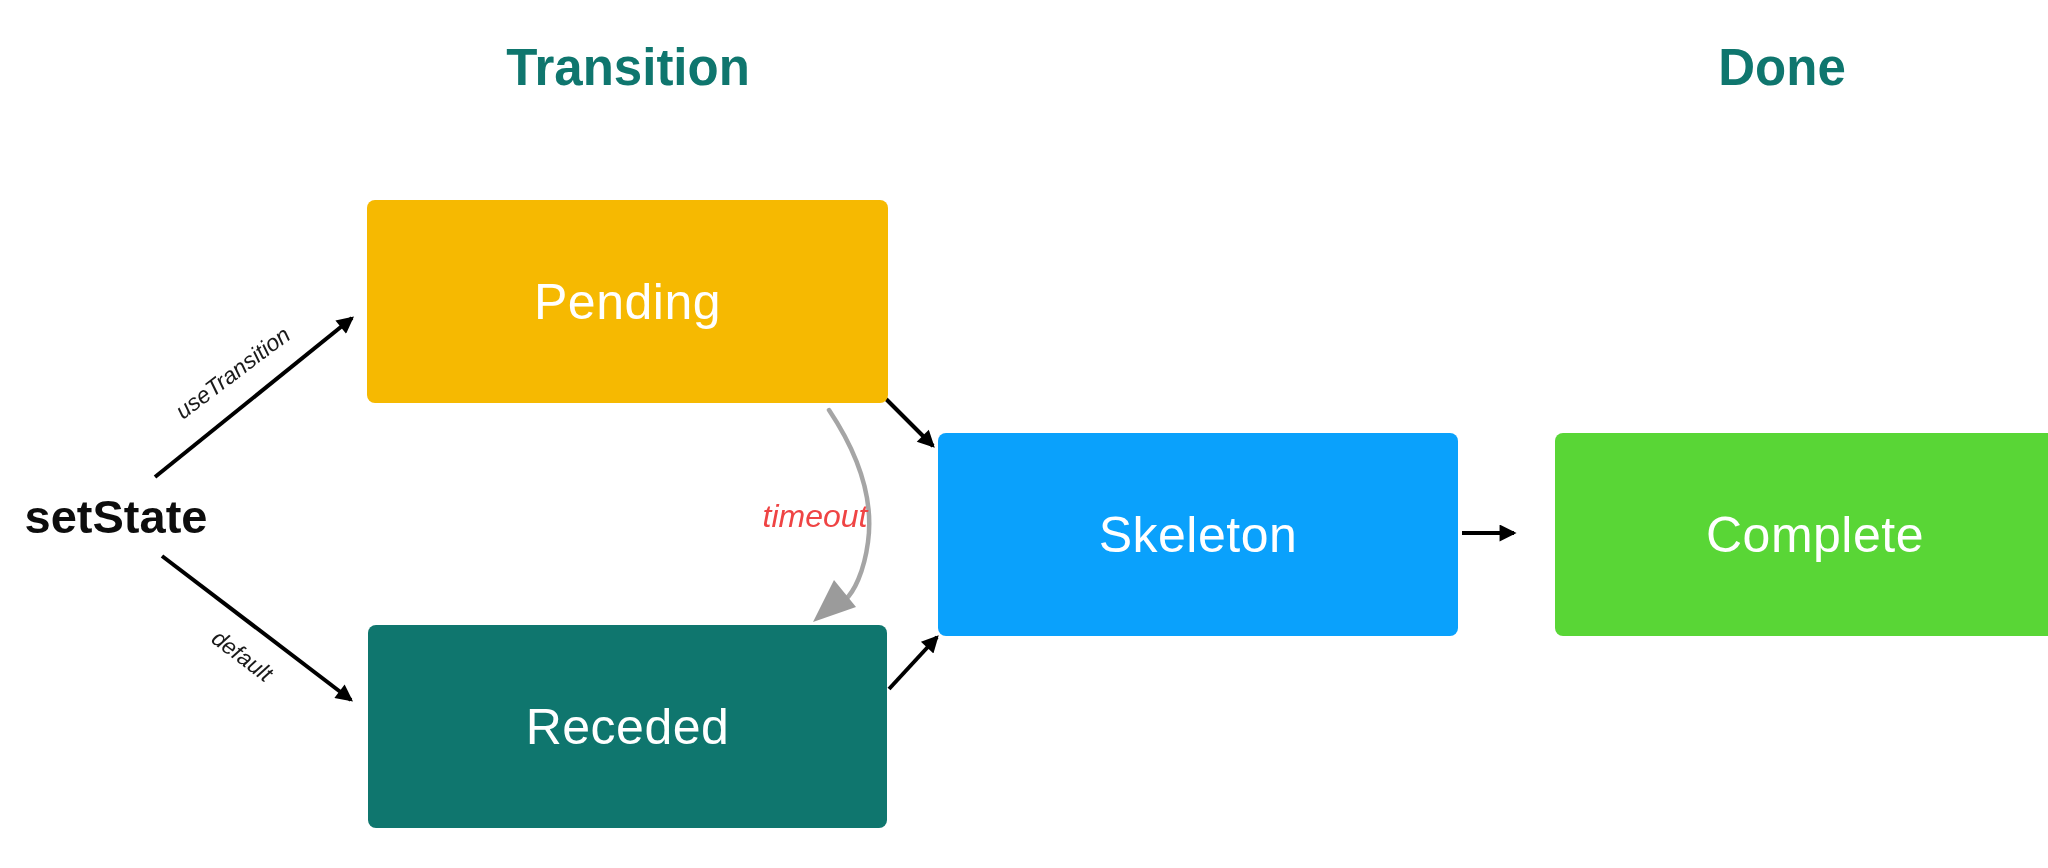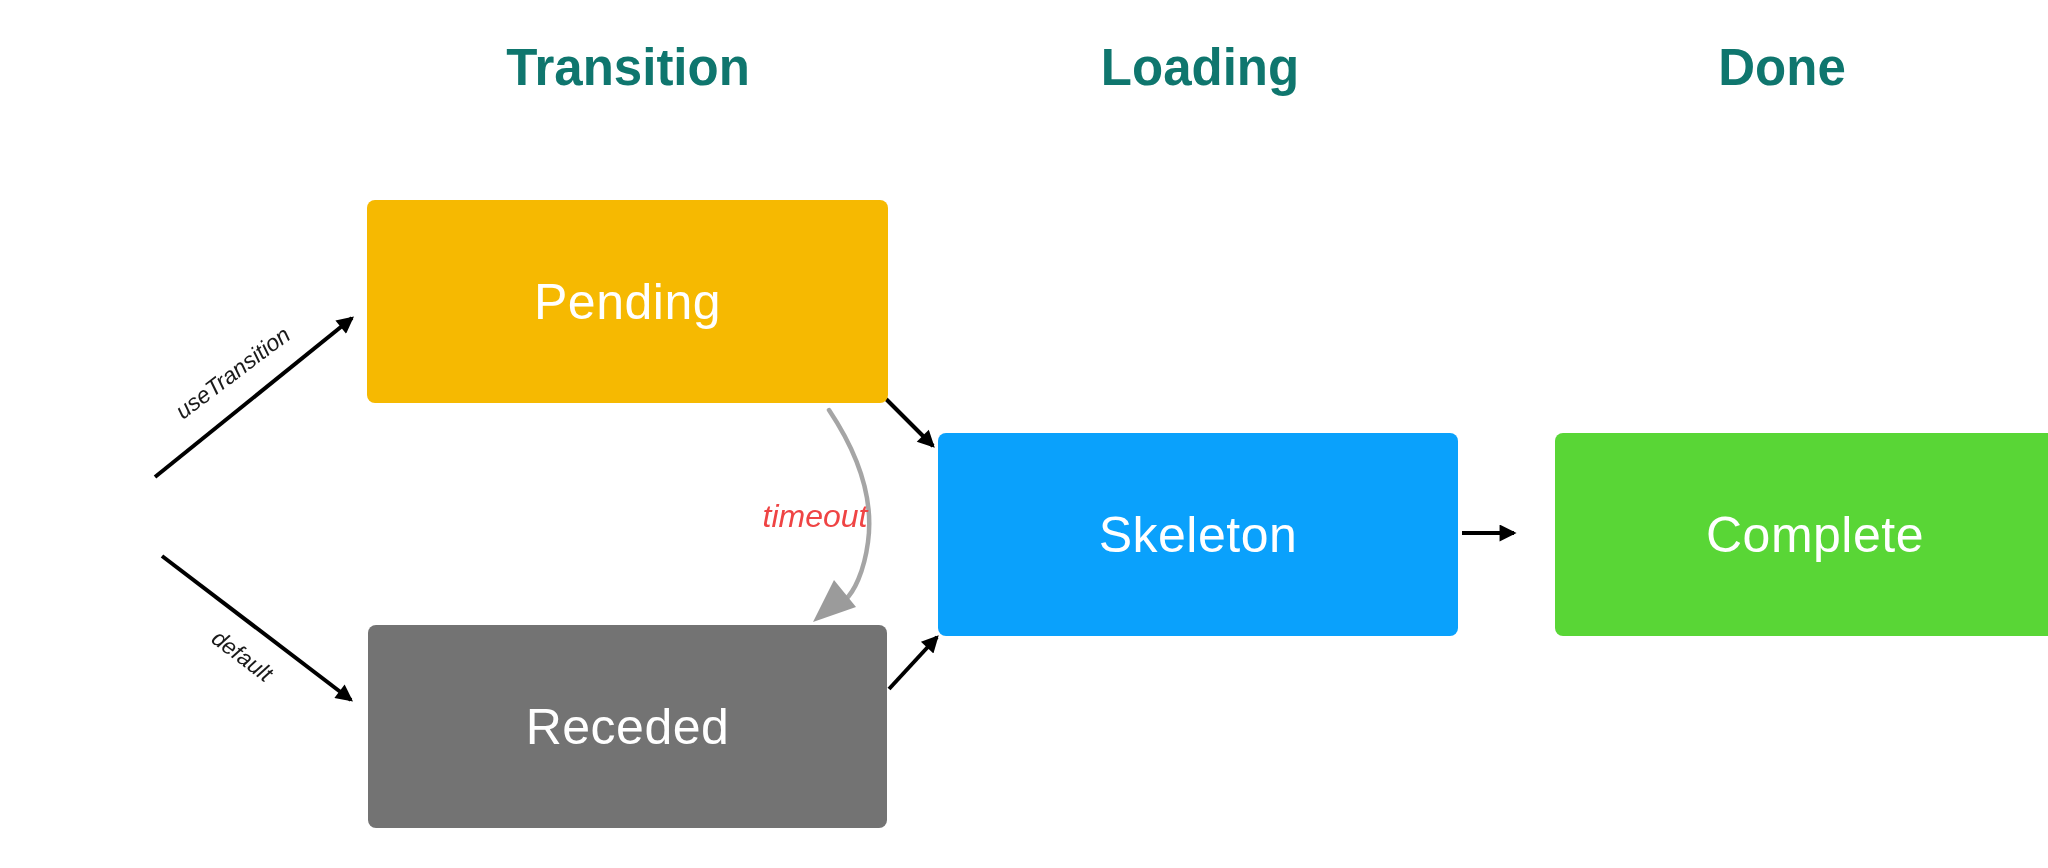--- a/index.html
+++ b/index.html
@@ -72,28 +72,28 @@
     <line class="black-line" x1="162" y1="556" x2="351" y2="700" marker-end="url(#ah)"></line>
     <line class="black-line" x1="886" y1="399" x2="933" y2="446" marker-end="url(#ah)"></line>
     <line class="black-line" x1="889" y1="689" x2="937" y2="637" marker-end="url(#ah)"></line>
     <line class="black-line" x1="1462" y1="533" x2="1514" y2="533" marker-end="url(#ah)"></line>
 
     <path class="gray-curve" d="M829 410 C857 452 874 498 868 542 C864 572 854 592 845 600"></path>
     <polygon points="834,580 856,607 813,622" fill="#9b9b9b"></polygon>
   </svg>
 
   <div class="col-header" style="left:628px; top:42px;">Transition</div>
-  <div class="col-header" style="left:1200px; top:42px;">Loading</div>
   <div class="col-header" style="left:1782px; top:42px;">Done</div>
 
+  <div class="entry-label" style="left:116px; top:516px;">setState</div>
 
   <div class="node" style="left: 367px; top: 200px; width: 521px; height: 203px; background: rgb(246, 185, 1); color: rgb(255, 255, 255);">
     <span>Pending</span>
   </div>
-  <div class="node" style="left: 368px; top: 625px; width: 519px; height: 203px; background: #737373; color: rgb(255, 255, 255);">
+  <div class="node" style="left: 368px; top: 625px; width: 519px; height: 203px; background: #0f766e; color: rgb(255, 255, 255);">
     <span>Receded</span>
   </div>
   <div class="node" style="left: 938px; top: 433px; width: 520px; height: 203px; background: rgb(10, 161, 252); color: rgb(255, 255, 255);">
     <span>Skeleton</span>
   </div>
   <div class="node" style="left: 1515px; top: 433px; width: 520px; height: 203px; background: rgb(89, 214, 54); color: rgb(255, 255, 255); margin-left: 40px;">
     <span>Complete</span>
   </div>
 
   <div class="edge-label rot-up" style="left:233px; top:373px;">useTransition</div>

